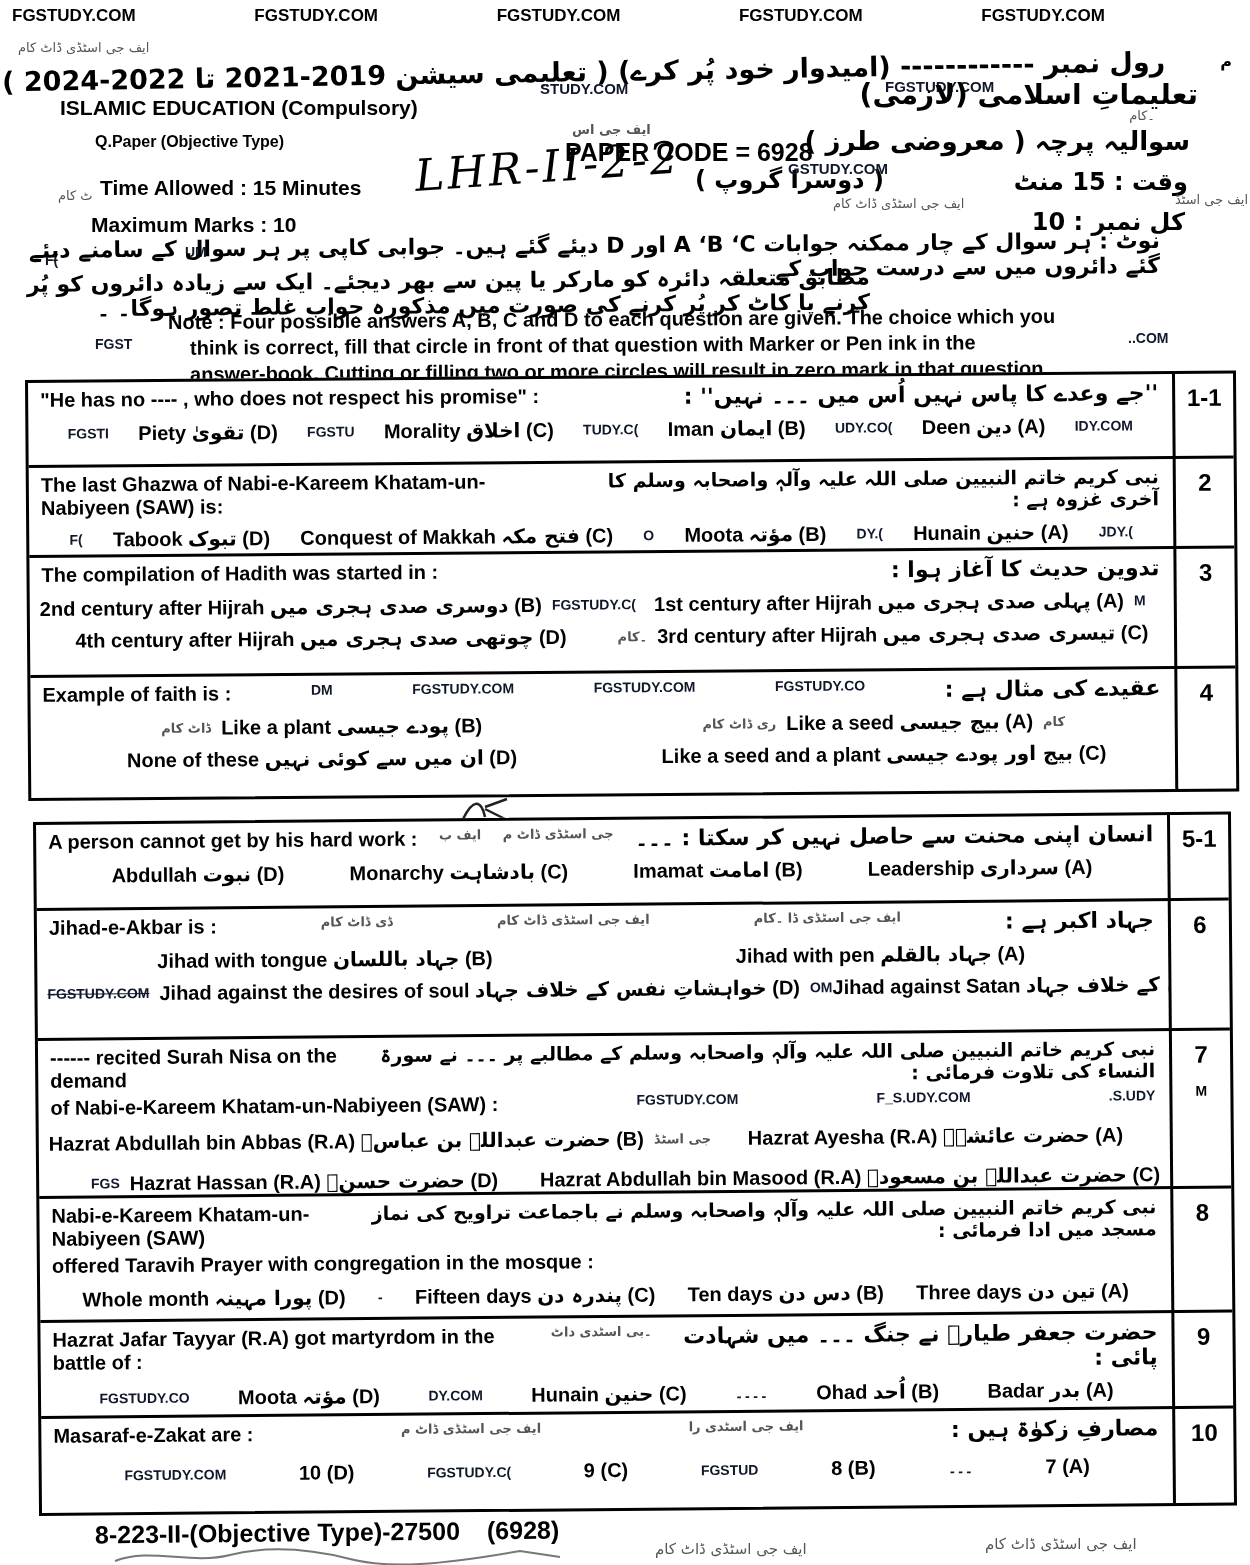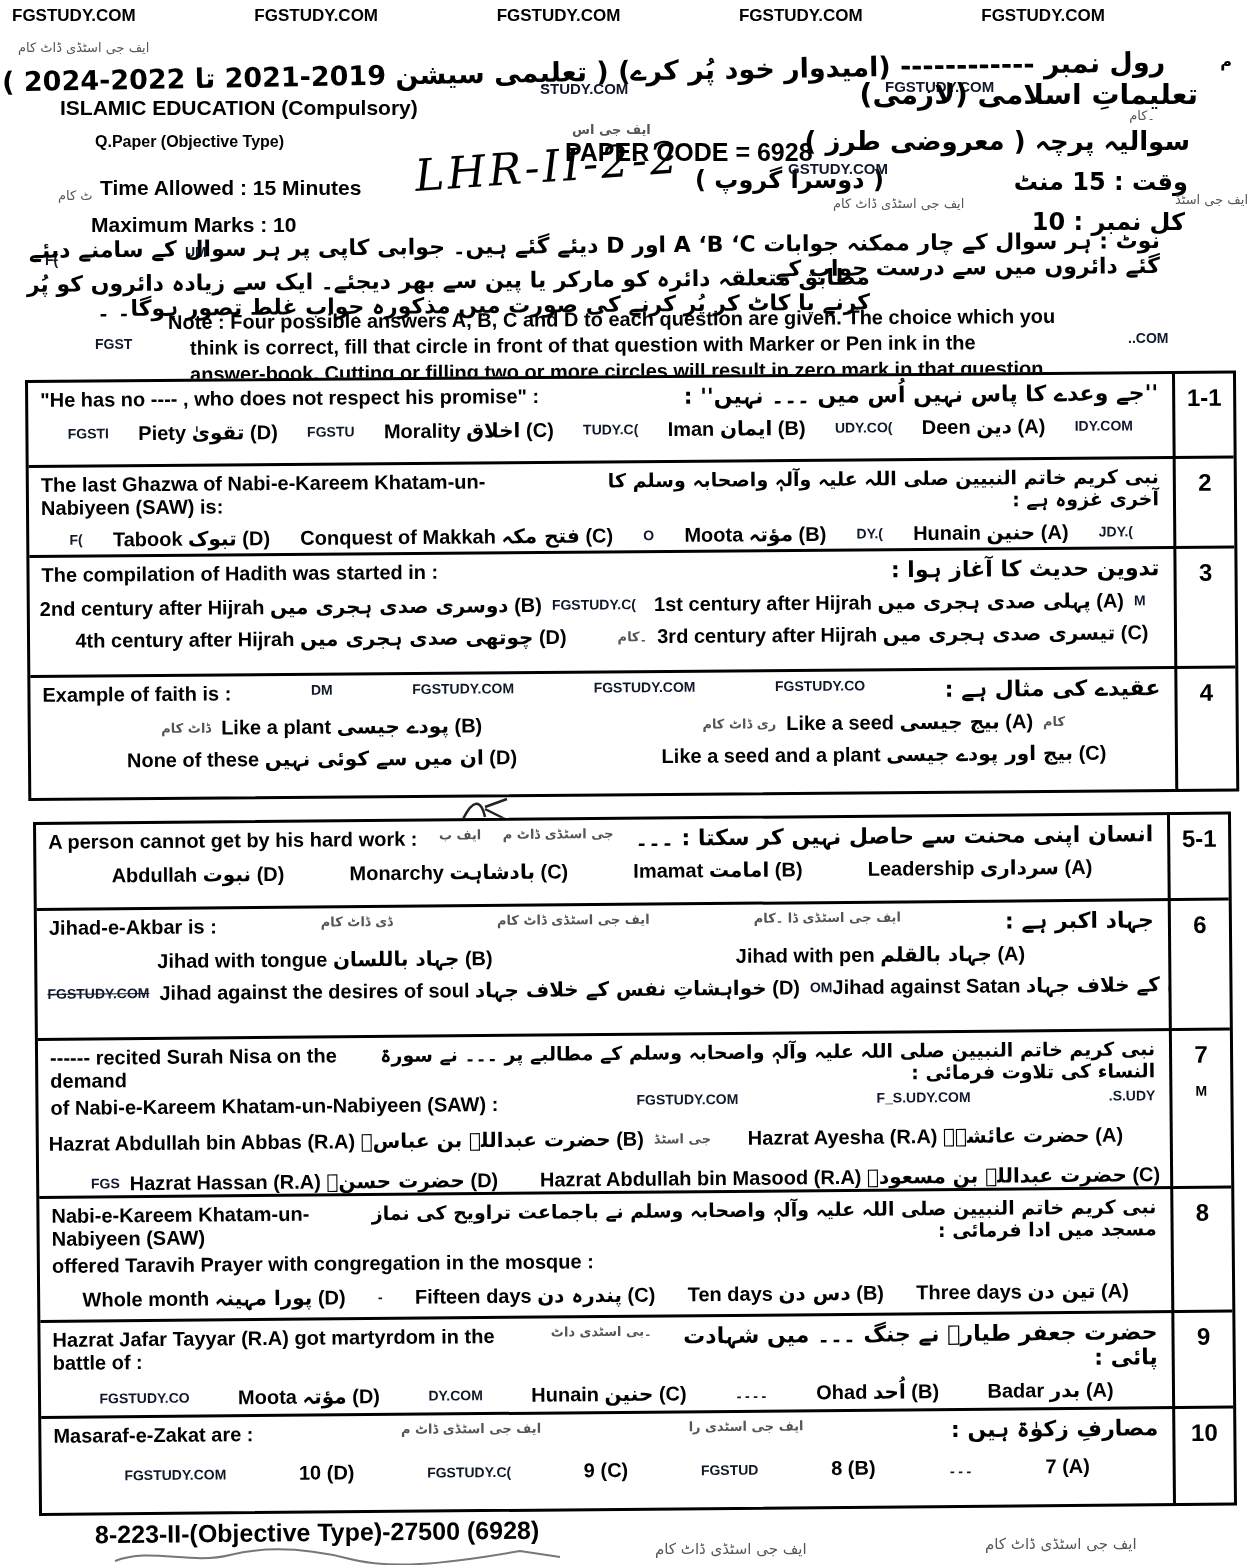--- a/index.html
+++ b/index.html
@@ -357,21 +357,21 @@
         </div>
       </div>
       <div class="q-num">
           <span>10</span>
         </div>
     </div>
   </div>
 
   <div class="abs en" style="left:95px;top:1518px;font-size:25px;transform:rotate(-0.6deg);">
     <span>8-223-II-(Objective Type)-27500</span>
-    <span style="font-weight:900;">(6928)</span>
+    <span style="font-weight:900;margin-left:20px;">(6928)</span>
   </div>
   <svg class="abs" style="left:110px;top:1545px;" width="460" height="22">
     <path d="M5 16 C 40 2, 80 20, 120 10 S 200 4, 240 14 S 330 20, 410 6 L 450 12" stroke="#777" fill="none" stroke-width="2"></path>
   </svg>
   <span class="abs wm-ur" style="left:655px;top:1540px;font-size:15px;">ایف جی اسٹڈی ڈاٹ کام</span>
   <span class="abs wm-ur" style="left:985px;top:1535px;font-size:15px;">ایف جی اسٹڈی ڈاٹ کام</span>
 
 </div>
 
 </body></html>

